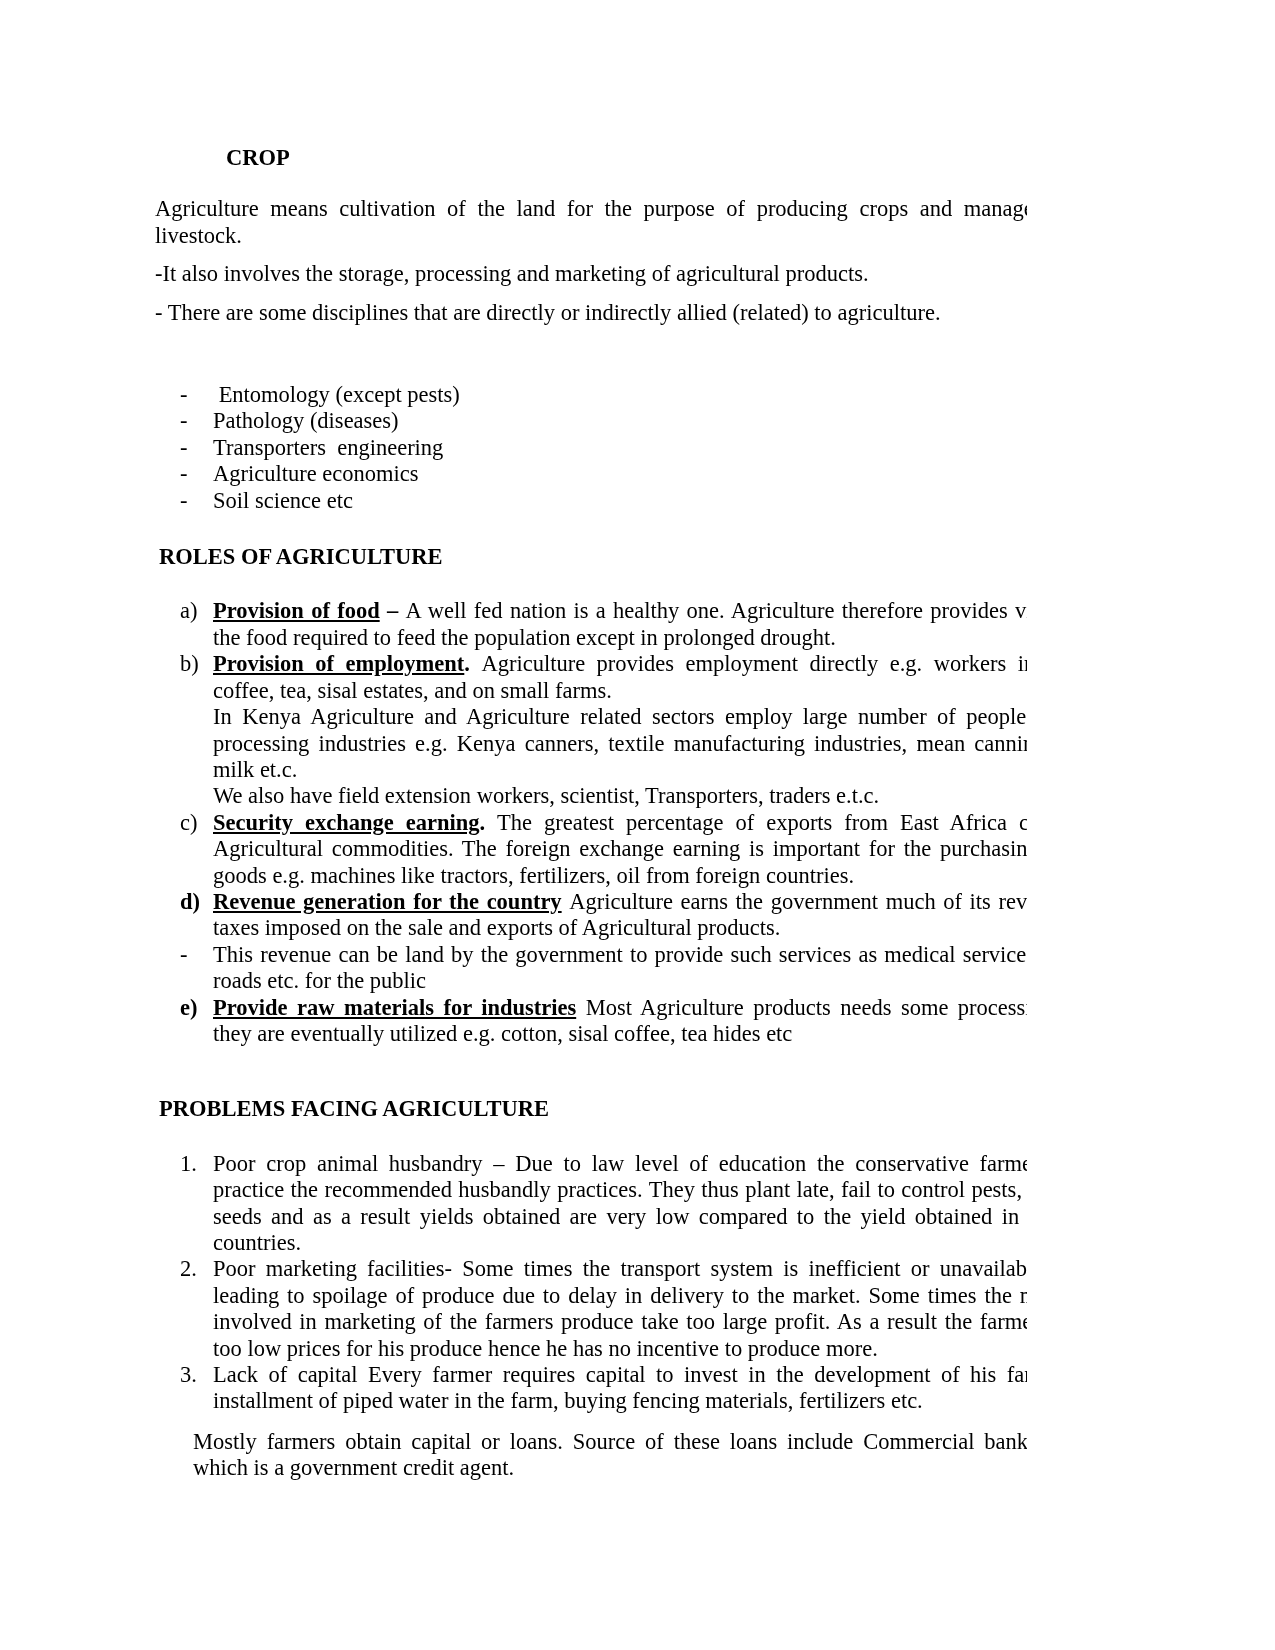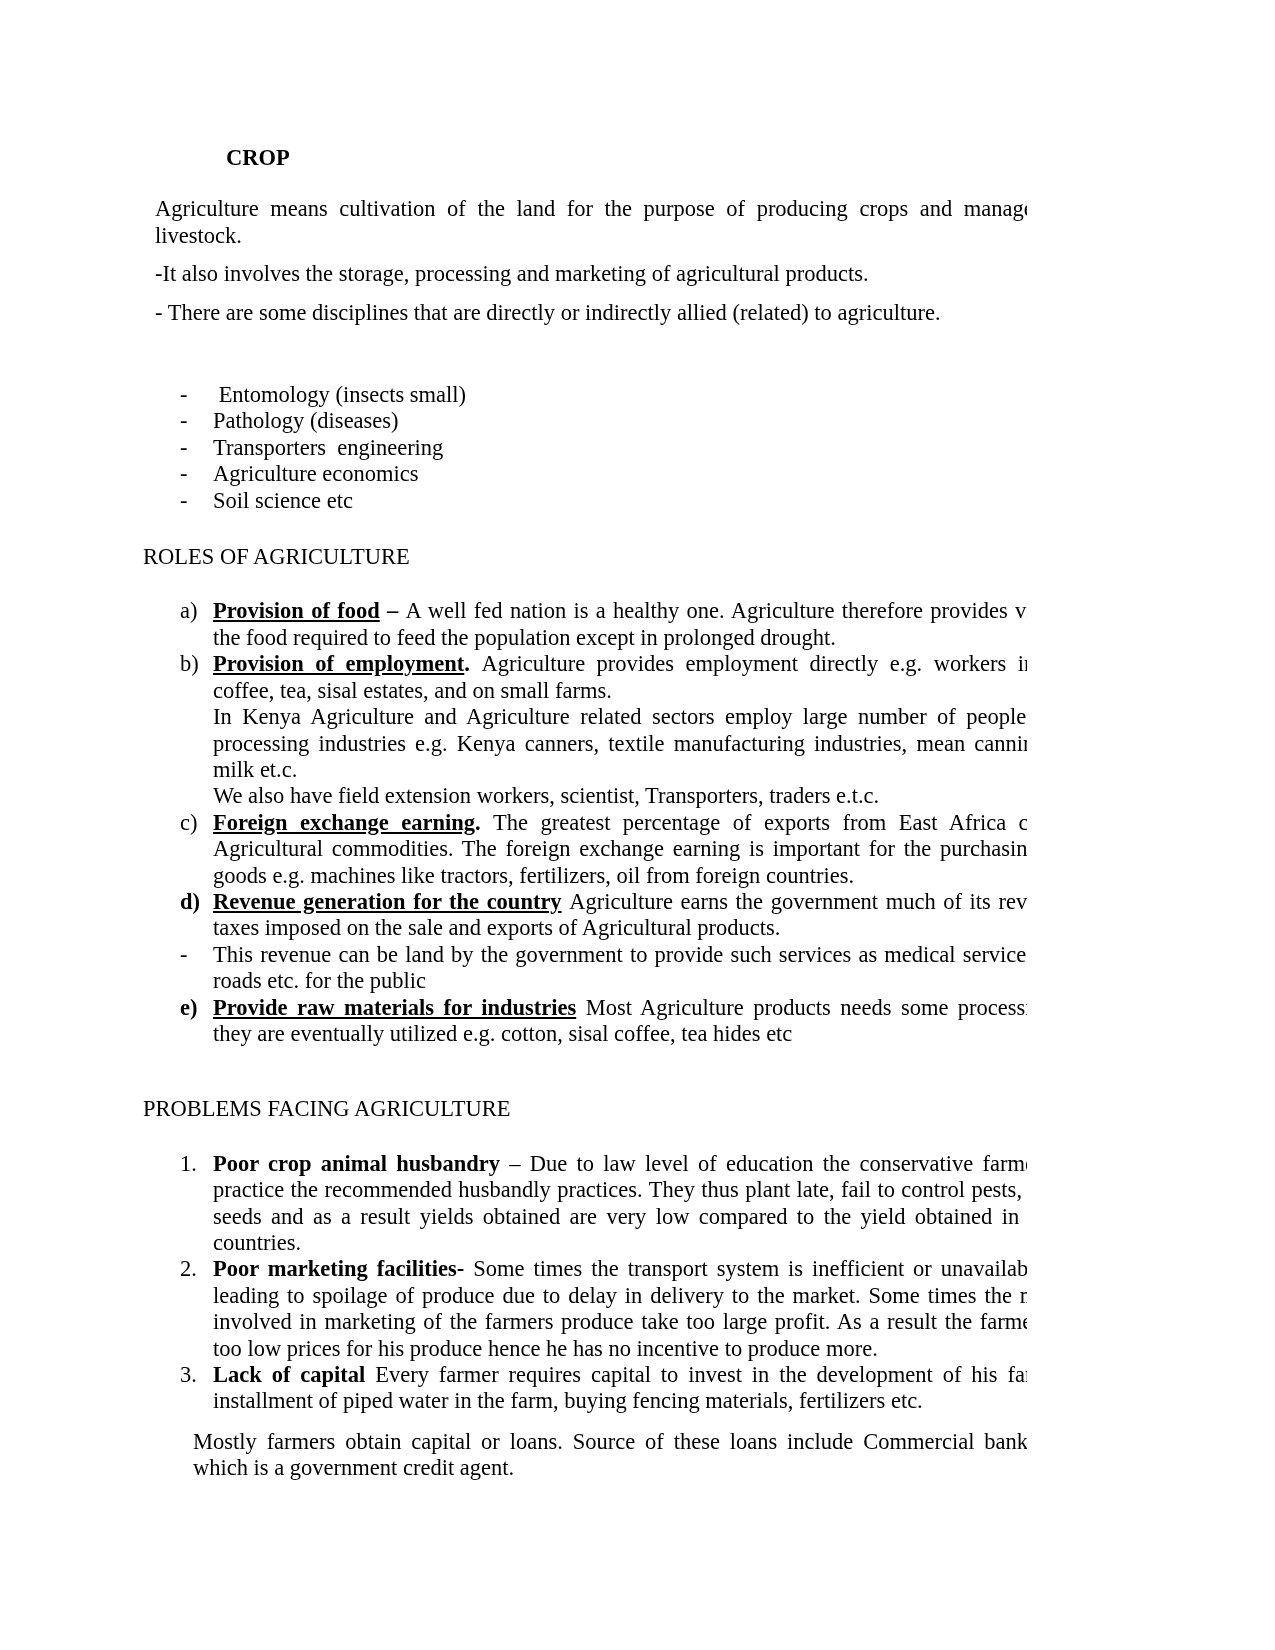--- a/index.html
+++ b/index.html
@@ -5,49 +5,49 @@
   html,body{margin:0;padding:0;background:#ffffff;}
   .page{
     width:1027px;height:1650px;background:#ffffff;position:relative;
     font-family:"Liberation Serif","DejaVu Serif",serif;
     font-size:22.5px;line-height:26.4px;color:#000;overflow:hidden;
   }
   .content{position:absolute;left:143px;top:145px;width:978px;}
   .title{font-weight:bold;margin:0 0 25px 83px;font-size:22.5px;}
   p{margin:12px;}
   .justify{text-align:justify;}
-  .heading{font-weight:normal;margin:0;}
+  .heading{font-weight:bold;margin:16px;}
   .list{margin:0;padding:0;list-style:none;}
   .item{display:flex;padding-left:37px;}
   .marker{flex:none;width:33px;}
   .marker.b{font-weight:bold;}
   .itembody{flex:1 1 auto;text-align:justify;}
   .lead{font-weight:bold;text-decoration:underline;margin-top:24px;}
-  .lead-b{font-weight:bold;}
+  .lead-b{font-weight:normal;}
   .roles-list .sep{font-weight:bold;}
   .disciplines{margin-top:56px;margin-bottom:0;}
   .disciplines .item{white-space:pre-wrap;}
   .roles-heading{margin-top:30px;margin-bottom:28px;}
   .problems-heading{margin-top:49px;margin-bottom:28px;}
   .closing{margin-top:14px;margin-left:38px;}
 </style>
 </head>
 <body>
 
 <div class="page">
   <div class="content">
 
     <div class="title">CROP</div>
 
     <p class="justify">Agriculture means cultivation of the land for the purpose of producing crops and management of livestock.</p>
     <p>-It also involves the storage, processing and marketing of agricultural products.</p>
     <p> - There are some disciplines that are directly or indirectly allied (related) to agriculture.</p>
 
     <ul class="list disciplines">
-      <li class="item"><span class="marker">-</span><span class="itembody"> Entomology (insects small)</span></li>
+      <li class="item"><span class="marker">-</span><span class="itembody"> Entomology (except pests)</span></li>
       <li class="item"><span class="marker">-</span><span class="itembody">Pathology (diseases)</span></li>
       <li class="item"><span class="marker">-</span><span class="itembody">Transporters  engineering</span></li>
       <li class="item"><span class="marker">-</span><span class="itembody">Agriculture economics</span></li>
       <li class="item"><span class="marker">-</span><span class="itembody">Soil science etc</span></li>
     </ul>
 
     <div class="heading roles-heading">ROLES OF AGRICULTURE</div>
 
     <div class="list roles-list">
       <div class="item">
@@ -56,21 +56,21 @@
       </div>
       <div class="item">
         <span class="marker">b)</span>
         <div class="itembody"><span class="lead">Provision of employment</span><span class="sep">.  </span><span>Agriculture provides employment directly e.g. workers in ranches, coffee, tea, sisal estates, and on small farms.</span>
           <div class="justify">In Kenya Agriculture and Agriculture related sectors employ large number of people e.g. food processing industries e.g. Kenya canners, textile manufacturing industries, mean canning, grains, milk et.c.</div>
           <div>We also have field extension workers, scientist, Transporters, traders e.t.c.</div>
         </div>
       </div>
       <div class="item">
         <span class="marker">c)</span>
-        <div class="itembody"><span class="lead">Foreign exchange earning</span><span class="sep">.  </span><span>The greatest percentage of exports from East Africa consists of Agricultural commodities.  The foreign exchange earning is important for the purchasing of other goods e.g. machines like tractors, fertilizers, oil from foreign countries.</span></div>
+        <div class="itembody"><span class="lead">Security exchange earning</span><span class="sep">.  </span><span>The greatest percentage of exports from East Africa consists of Agricultural commodities.  The foreign exchange earning is important for the purchasing of other goods e.g. machines like tractors, fertilizers, oil from foreign countries.</span></div>
       </div>
       <div class="item">
         <span class="marker b">d)</span>
         <div class="itembody"><span class="lead">Revenue generation for the country</span><span class="sep"> </span><span>Agriculture earns the government much of its revenue from taxes imposed on the sale and exports of Agricultural products.</span></div>
       </div>
       <div class="item">
         <span class="marker">-</span>
         <div class="itembody"><span>This revenue can be land by the government to provide such services as medical services, schools, roads etc. for the public</span></div>
       </div>
       <div class="item">

